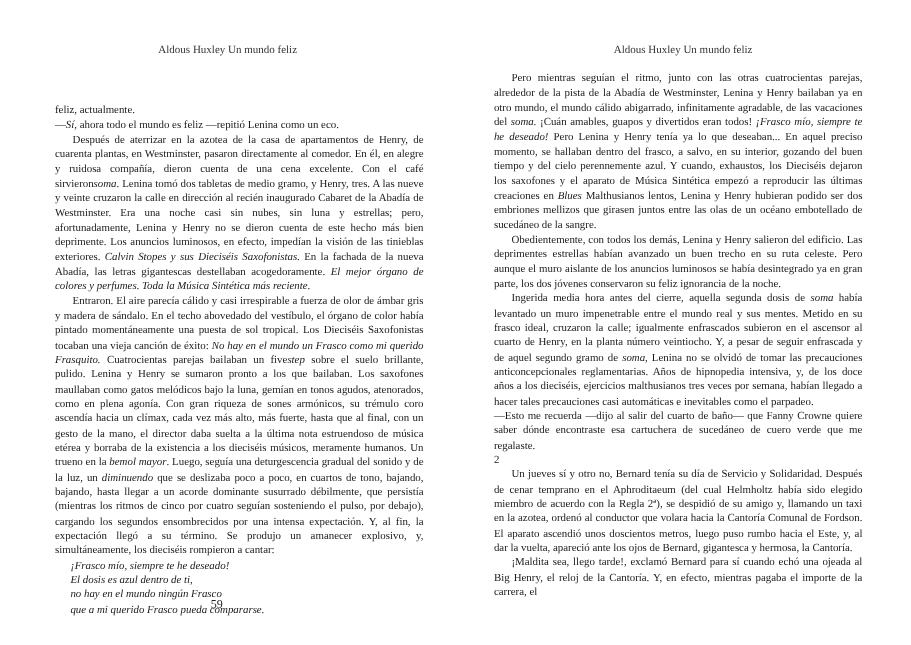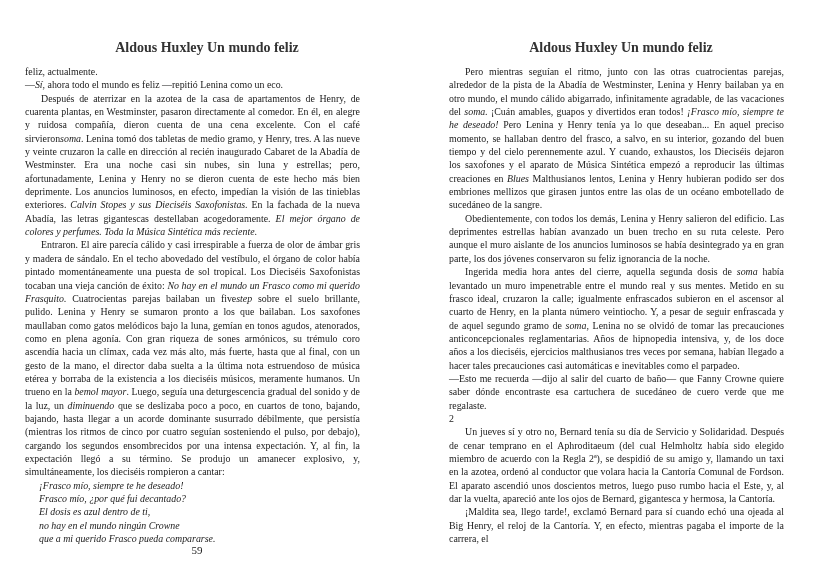--- a/index.html
+++ b/index.html
@@ -2,24 +2,24 @@
 <html><head>
 <meta charset="utf-8">
 <style>
   html, body { margin:0; padding:0; background:#ffffff; }
   body { width:828px; height:586px; position:relative; overflow:hidden;
          font-family:"Liberation Serif", "DejaVu Serif", serif; color:#1a1a1a; }
   .page { position:absolute; top:0; width:414px; height:586px; }
   .page.left { left:0; }
   .page.right { left:414px; }
   .running-head { position:absolute; top:40px; left:0; width:414px; text-align:center;
-                  font-size:14px; color:#333;font-weight:bold; }
+                  font-size:10px; color:#333; }
   .text { position:absolute; top:65px; width:335px; font-size:9.9px; line-height:13.35px;
           text-align:justify; }
-  .page.left .text { left:25px; }
+  .page.left .text { left:50px;margin-top:29px; }
   .page.right .text { left:35px; }
   .text p { margin:0; }
   .text p.ind { text-indent:16px; }
   .text p.noind { text-indent:0; }
   .verse { margin:0; padding-left:14px; font-style:italic; text-align:left; }
   .verse div { line-height:13.35px; }
   .chapter-num { margin:13px 0 14px 0; text-indent:0; }
   .folio { position:absolute; top:544px; width:414px; text-align:center; font-size:11px; color:#222; }
   .page.left .folio { left:-10px; }
   .page.right .folio { left:-10px; }
@@ -30,23 +30,22 @@
 
 <div class="page left">
   <div class="running-head">Aldous Huxley Un mundo feliz</div>
   <div class="text">
     <p class="noind">feliz, actualmente.</p>
     <p class="noind"><span>—</span><em>Sí</em><span>, ahora todo el mundo es feliz —repitió Lenina como un eco.</span></p>
     <p class="ind"><span>Después de aterrizar en la azotea de la casa de apartamentos de Henry, de cuarenta plantas, en Westminster, pasaron directamente al comedor. En él, en alegre y ruidosa compañía, dieron cuenta de una cena excelente. Con el café sirvieron</span><em>soma</em><span>. Lenina tomó dos tabletas de medio gramo, y Henry, tres. A las nueve y veinte cruzaron la calle en dirección al recién inaugurado Cabaret de la Abadía de Westminster. Era una noche casi sin nubes, sin luna y estrellas; pero, afortunadamente, Lenina y Henry no se dieron cuenta de este hecho más bien deprimente. Los anuncios luminosos, en efecto, impedían la visión de las tinieblas exteriores. </span><em>Calvin Stopes y sus Dieciséis Saxofonistas.</em><span> En la fachada de la nueva Abadía, las letras gigantescas destellaban acogedoramente. </span><em>El mejor órgano de colores y perfumes. Toda la Música Sintética más reciente</em><span>.</span></p>
     <p class="ind"><span>Entraron. El aire parecía cálido y casi irrespirable a fuerza de olor de ámbar gris y madera de sándalo. En el techo abovedado del vestíbulo, el órgano de color había pintado momentáneamente una puesta de sol tropical. Los Dieciséis Saxofonistas tocaban una vieja canción de éxito: </span><em>No hay en el mundo un Frasco como mi querido Frasquito.</em><span> Cuatrocientas parejas bailaban un five</span><em>step</em><span> sobre el suelo brillante, pulido. Lenina y Henry se sumaron pronto a los que bailaban. Los saxofones maullaban como gatos melódicos bajo la luna, gemían en tonos agudos, atenorados, como en plena agonía. Con gran riqueza de sones armónicos, su trémulo coro ascendía hacia un clímax, cada vez más alto, más fuerte, hasta que al final, con un gesto de la mano, el director daba suelta a la última nota estruendoso de música etérea y borraba de la existencia a los dieciséis músicos, meramente humanos. Un trueno en la </span><em>bemol mayor</em><span>. Luego, seguía una deturgescencia gradual del sonido y de la luz, un </span><em>diminuendo</em><span> que se deslizaba poco a poco, en cuartos de tono, bajando, bajando, hasta llegar a un acorde dominante susurrado débilmente, que persistía (mientras los ritmos de cinco por cuatro seguían sosteniendo el pulso, por debajo), cargando los segundos ensombrecidos por una intensa expectación. Y, al fin, la expectación llegó a su término. Se produjo un amanecer explosivo, y, simultáneamente, los dieciséis rompieron a cantar:</span></p>
     <div class="verse">
       <div>¡Frasco mío, siempre te he deseado!</div>
-      <div>Frasco mío, ¿por qué fui decantado?</div>
       <div>El dosis es azul dentro de ti,</div>
-      <div>no hay en el mundo ningún Crowne</div>
+      <div>no hay en el mundo ningún Frasco</div>
       <div>que a mi querido Frasco pueda compararse.</div>
     </div>
   </div>
   <div class="folio">59</div>
 </div>
 
 <div class="page right">
   <div class="running-head">Aldous Huxley Un mundo feliz</div>
   <div class="text">
     <p class="ind"><span>Pero mientras seguían el ritmo, junto con las otras cuatrocientas parejas, alrededor de la pista de la Abadía de Westminster, Lenina y Henry bailaban ya en otro mundo, el mundo cálido abigarrado, infinitamente agradable, de las vacaciones del </span><em>soma.</em><span> ¡Cuán amables, guapos y divertidos eran todos! </span><em>¡Frasco mío, siempre te he deseado!</em><span> Pero Lenina y Henry tenía ya lo que deseaban... En aquel preciso momento, se hallaban dentro del frasco, a salvo, en su interior, gozando del buen tiempo y del cielo perennemente azul. Y cuando, exhaustos, los Dieciséis dejaron los saxofones y el aparato de Música Sintética empezó a reproducir las últimas creaciones en </span><em>Blues</em><span> Malthusianos lentos, Lenina y Henry hubieran podido ser dos embriones mellizos que girasen juntos entre las olas de un océano embotellado de sucedáneo de la sangre.</span></p>

